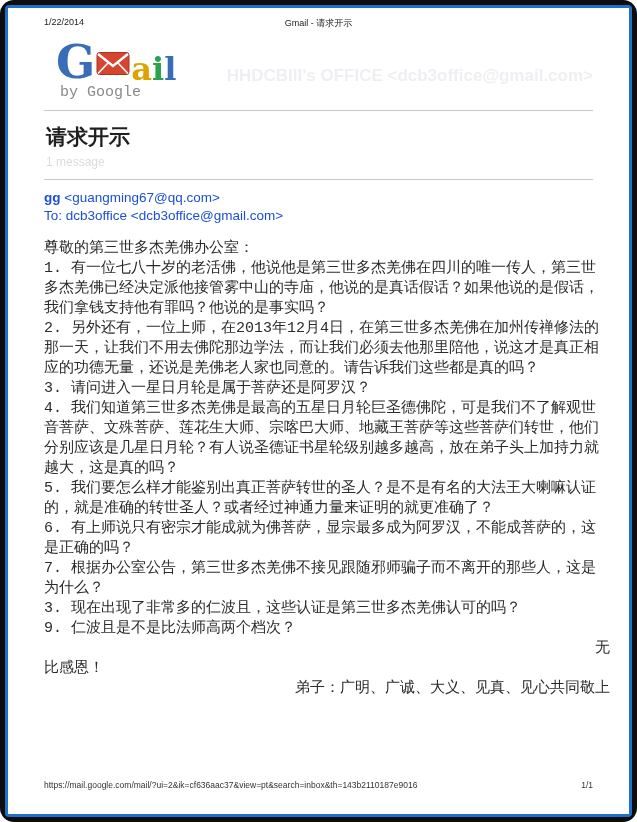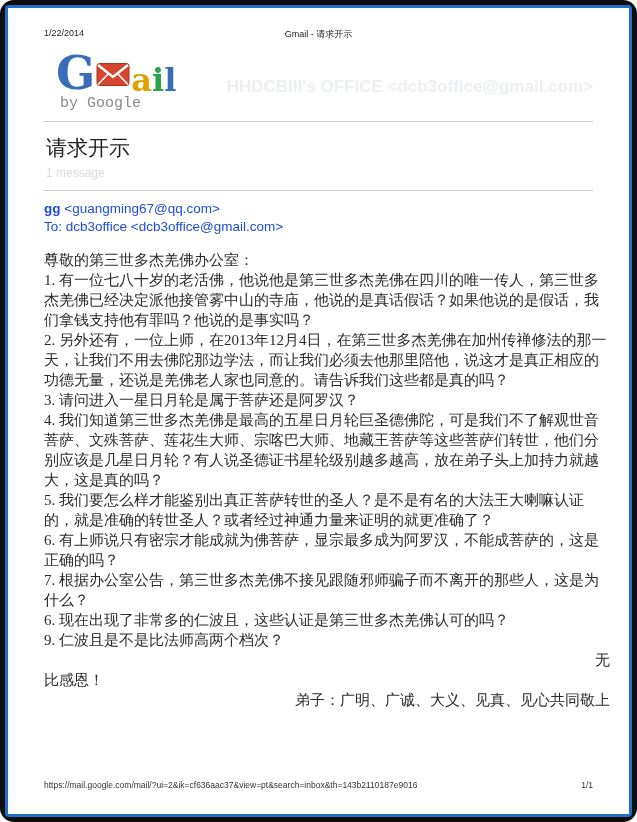--- a/index.html
+++ b/index.html
@@ -14,21 +14,21 @@
   .frame-inner{
     width:100%;height:100%;
     background:#1f6fcb;
     padding:3px;
     border-radius:4px;
   }
   .page{
     width:100%;height:100%;
     background:#ffffff;
     display:flex;flex-direction:column;
-    padding:20px 36px 18px 36px;
+    padding:9px 36px 18px 36px;
     overflow:hidden;
     color:#2e2e2e;
   }
   
   .print-header{display:flex;align-items:flex-start;font-size:9px;color:#222;}
   .print-header .col{flex:1;}
   .print-header .center{flex:1.2;text-align:center;white-space:nowrap;}
   
   .logo-row{display:flex;align-items:flex-end;justify-content:space-between;margin-top:14px;}
   .gmail-logo{margin-left:12px;line-height:1;}
@@ -40,33 +40,33 @@
   .gmail-word .l{color:#3a6db8;font-size:32px;line-height:0.72;}
   .by-google{font-family:Liberation Mono, monospace;color:#8a8a8a;font-size:15px;margin:4px 0 0 4px;}
   .account-watermark{
     color:#edeff2;font-weight:bold;font-size:17px;white-space:nowrap;
     margin-bottom:14px;
   }
   hr.rule{border:none;border-top:1px solid #c9c9c9;margin:10px 0 0 0;width:100%;}
   
   .subject{
     font-family:"DejaVu Serif","Liberation Serif",serif;
-    font-size:21px;font-weight:normal;color:#1f1f1f;
+    font-size:21px;font-weight:bold;color:#1f1f1f;
     margin:12px 0 0 2px;
   }
   .msg-count{color:#dcdcdc;font-size:12px;margin:4px 0 0 2px;}
   
   .meta{margin-top:10px;font-size:13.5px;color:#1d4ed8;}
   .meta-top{display:flex;justify-content:space-between;align-items:baseline;}
   .meta-from b{font-weight:bold;}
   .meta-to{margin-top:3px;}
   
   .email-body{
     margin-top:16px;
-    font-family:Liberation Serif, serif;
+    font-family:Liberation Mono, monospace;
     font-size:15px;line-height:20px;color:#2b2b2b;
     width:566px;
   }
   .email-body p{margin:0;padding:0;}
   .line-right{text-align:right;padding-right:6px;}
   .signature{text-align:right;padding-right:4px;margin-top:0;}
   
   .print-footer{
     margin-top:auto;
     display:flex;justify-content:space-between;align-items:flex-end;
@@ -128,21 +128,21 @@
       <div class="email-body">
         <div id="body-paragraphs">
             <p>尊敬的第三世多杰羌佛办公室：</p>
             <p>1. 有一位七八十岁的老活佛，他说他是第三世多杰羌佛在四川的唯一传人，第三世多杰羌佛已经决定派他接管雾中山的寺庙，他说的是真话假话？如果他说的是假话，我们拿钱支持他有罪吗？他说的是事实吗？</p>
             <p>2. 另外还有，一位上师，在2013年12月4日，在第三世多杰羌佛在加州传禅修法的那一天，让我们不用去佛陀那边学法，而让我们必须去他那里陪他，说这才是真正相应的功德无量，还说是羌佛老人家也同意的。请告诉我们这些都是真的吗？</p>
             <p>3. 请问进入一星日月轮是属于菩萨还是阿罗汉？</p>
             <p>4. 我们知道第三世多杰羌佛是最高的五星日月轮巨圣德佛陀，可是我们不了解观世音菩萨、文殊菩萨、莲花生大师、宗喀巴大师、地藏王菩萨等这些菩萨们转世，他们分别应该是几星日月轮？有人说圣德证书星轮级别越多越高，放在弟子头上加持力就越大，这是真的吗？</p>
             <p>5. 我们要怎么样才能鉴别出真正菩萨转世的圣人？是不是有名的大法王大喇嘛认证的，就是准确的转世圣人？或者经过神通力量来证明的就更准确了？</p>
             <p>6. 有上师说只有密宗才能成就为佛菩萨，显宗最多成为阿罗汉，不能成菩萨的，这是正确的吗？</p>
             <p>7. 根据办公室公告，第三世多杰羌佛不接见跟随邪师骗子而不离开的那些人，这是为什么？</p>
-            <p>6. 现在出现了非常多的仁波且，这些认证是第三世多杰羌佛认可的吗？</p>
+            <p>3. 现在出现了非常多的仁波且，这些认证是第三世多杰羌佛认可的吗？</p>
             <p>9. 仁波且是不是比法师高两个档次？</p>
           </div>
         <p class="line-right">无</p>
         <p>比感恩！</p>
         <p class="signature">弟子：广明、广诚、大义、见真、见心共同敬上</p>
       </div>
 
       <div class="print-footer">
         <span>https://mail.google.com/mail/?ui=2&amp;ik=cf636aac37&amp;view=pt&amp;search=inbox&amp;th=143b2110187e9016</span>
         <span>1/1</span>

